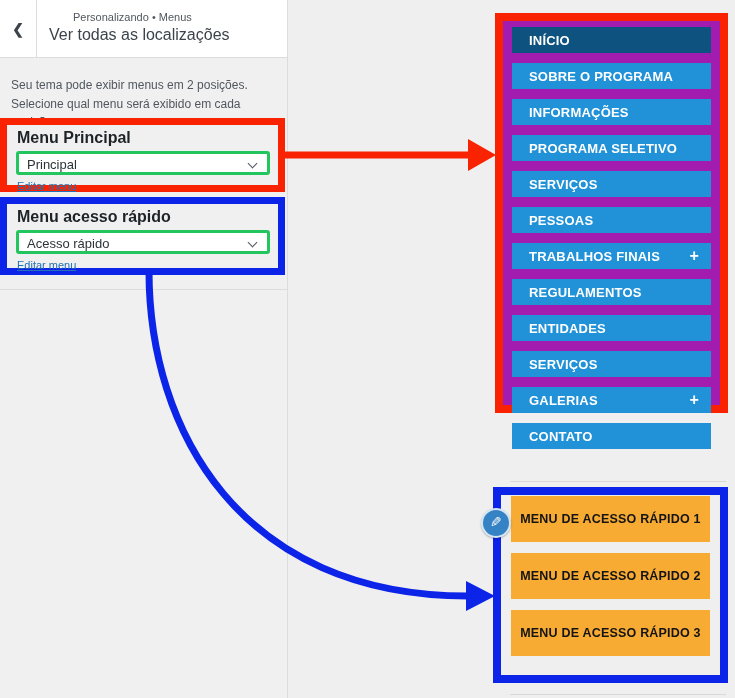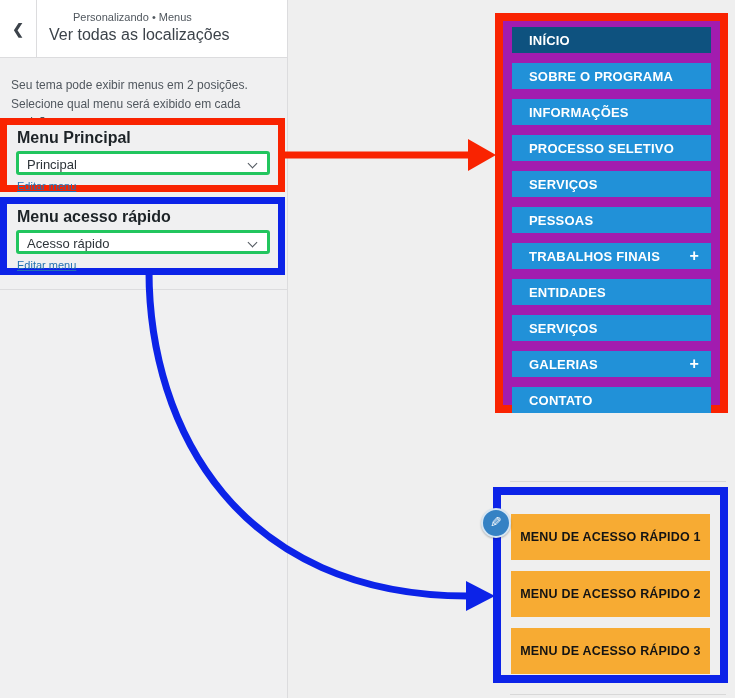--- a/index.html
+++ b/index.html
@@ -39,21 +39,21 @@
   
   .main-menu-box{position:absolute;left:495px;top:13px;width:233px;height:400px;border:8px solid var(--ann-red);background:#a21caf;}
   .menu-item{height:26px;margin:0 9px 10px 9px;background:var(--menu-blue);color:#fff;font-size:13px;font-weight:bold;letter-spacing:.2px;display:flex;align-items:center;justify-content:space-between;padding:0 12px 0 17px;cursor:pointer;}
   .menu-item:first-child{margin-top:6px;}
   .menu-item.active{background:var(--menu-dark);}
   .menu-item .plus{font-size:16px;font-weight:bold;line-height:1;}
 
   
   .quick-menu-box{position:absolute;left:493px;top:487px;width:235px;height:196px;border:8px solid var(--ann-blue);background:var(--preview-bg);}
   .quick-btn{height:46px;margin:0 10px 11px 10px;background:var(--orange);color:#141414;font-size:12.5px;font-weight:bold;letter-spacing:.2px;display:flex;align-items:center;justify-content:center;cursor:pointer;}
-  .quick-btn:first-child{margin-top:19px;}
+  .quick-btn:first-child{margin-top:1px;}
 
   .preview-divider{position:absolute;height:1px;background:#d8d8d8;}
   .divider-top{left:510px;top:481px;width:216px;}
   .divider-bottom{left:510px;top:694px;width:216px;}
 
   .edit-shortcut{position:absolute;left:481px;top:508px;width:30px;height:30px;border-radius:50%;background:#3582c4;border:2px solid rgba(255,255,255,.8);box-shadow:0 1px 2px rgba(0,0,0,.25);display:flex;align-items:center;justify-content:center;cursor:pointer;z-index:5;}
   .edit-shortcut .pencil{color:#fff;font-size:14px;line-height:1;transform:scaleX(-1) translateY(-1px);}
 
   
   svg.arrows{position:absolute;left:0;top:0;pointer-events:none;z-index:4;}
@@ -109,31 +109,34 @@
         <div class="menu-item active">
           <span>INÍCIO</span>
         </div>
         <div class="menu-item">
           <span>SOBRE O PROGRAMA</span>
         </div>
         <div class="menu-item">
           <span>INFORMAÇÕES</span>
         </div>
         <div class="menu-item">
-          <span>PROCESSO SELETIVO</span>
+          <span>PROGRAMA SELETIVO</span>
         </div>
         <div class="menu-item">
           <span>SERVIÇOS</span>
         </div>
         <div class="menu-item">
           <span>PESSOAS</span>
         </div>
         <div class="menu-item">
           <span>TRABALHOS FINAIS</span>
           <span class="plus">+</span>
+        </div>
+        <div class="menu-item">
+          <span>REGULAMENTOS</span>
         </div>
         <div class="menu-item">
           <span>ENTIDADES</span>
         </div>
         <div class="menu-item">
           <span>SERVIÇOS</span>
         </div>
         <div class="menu-item">
           <span>GALERIAS</span>
           <span class="plus">+</span>

